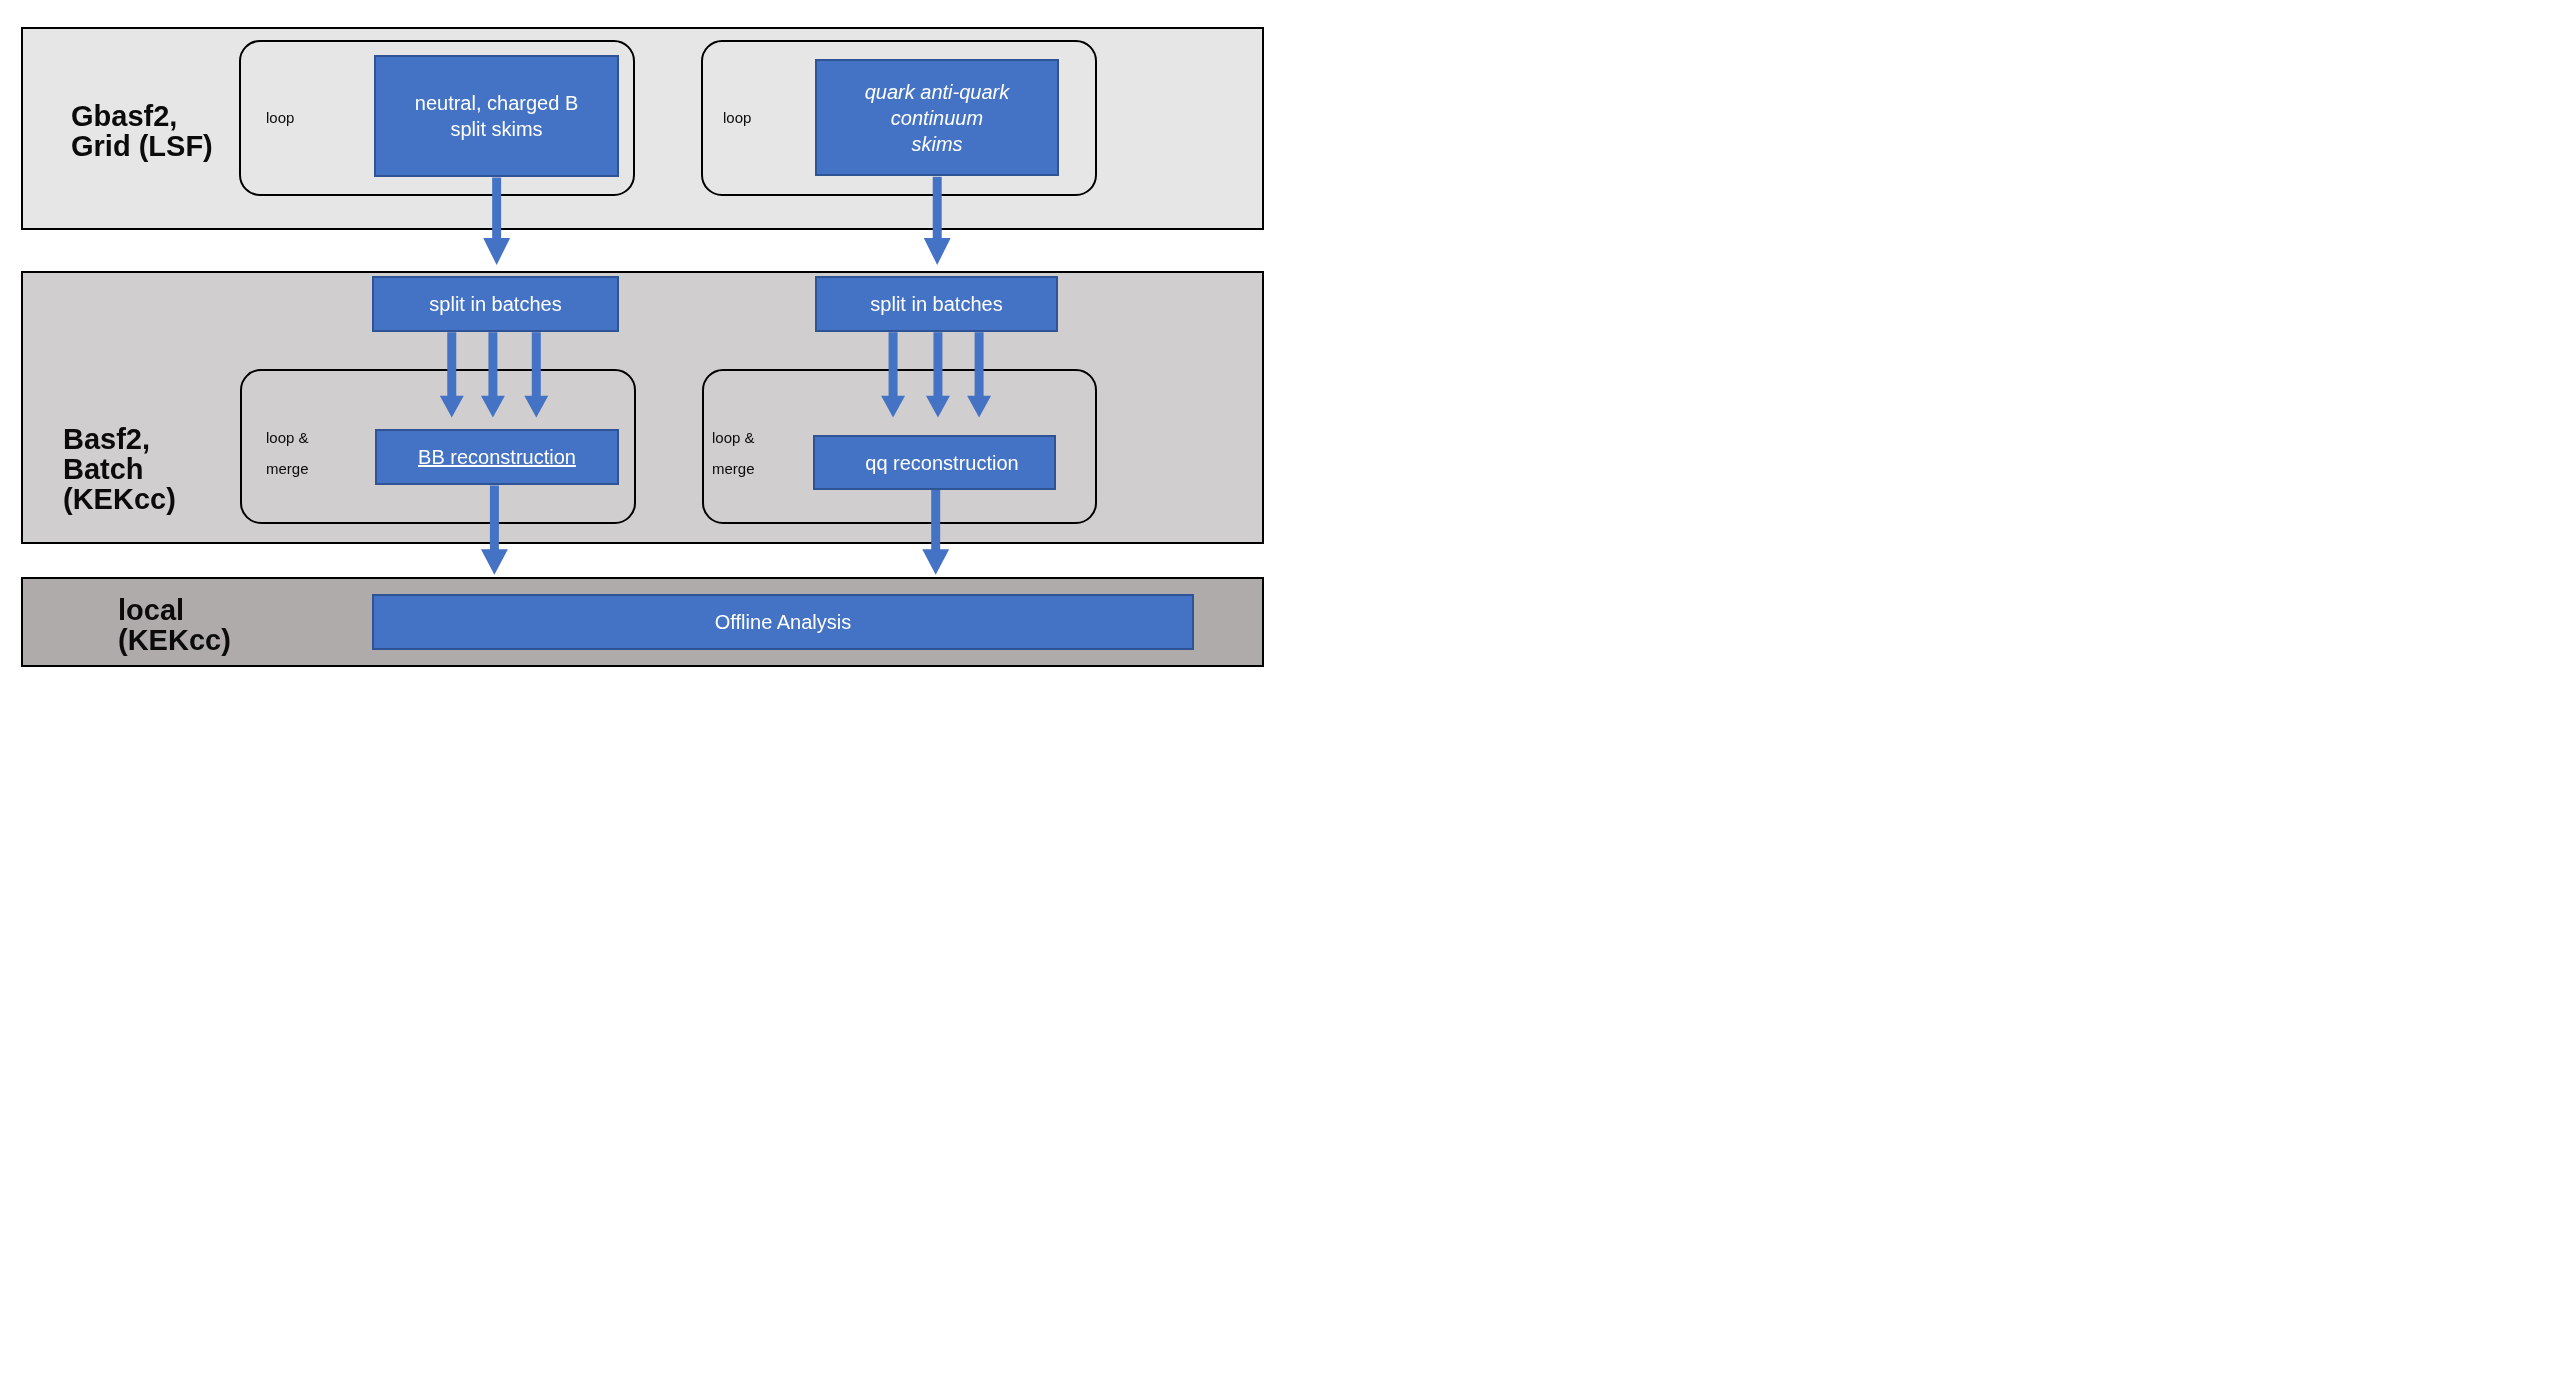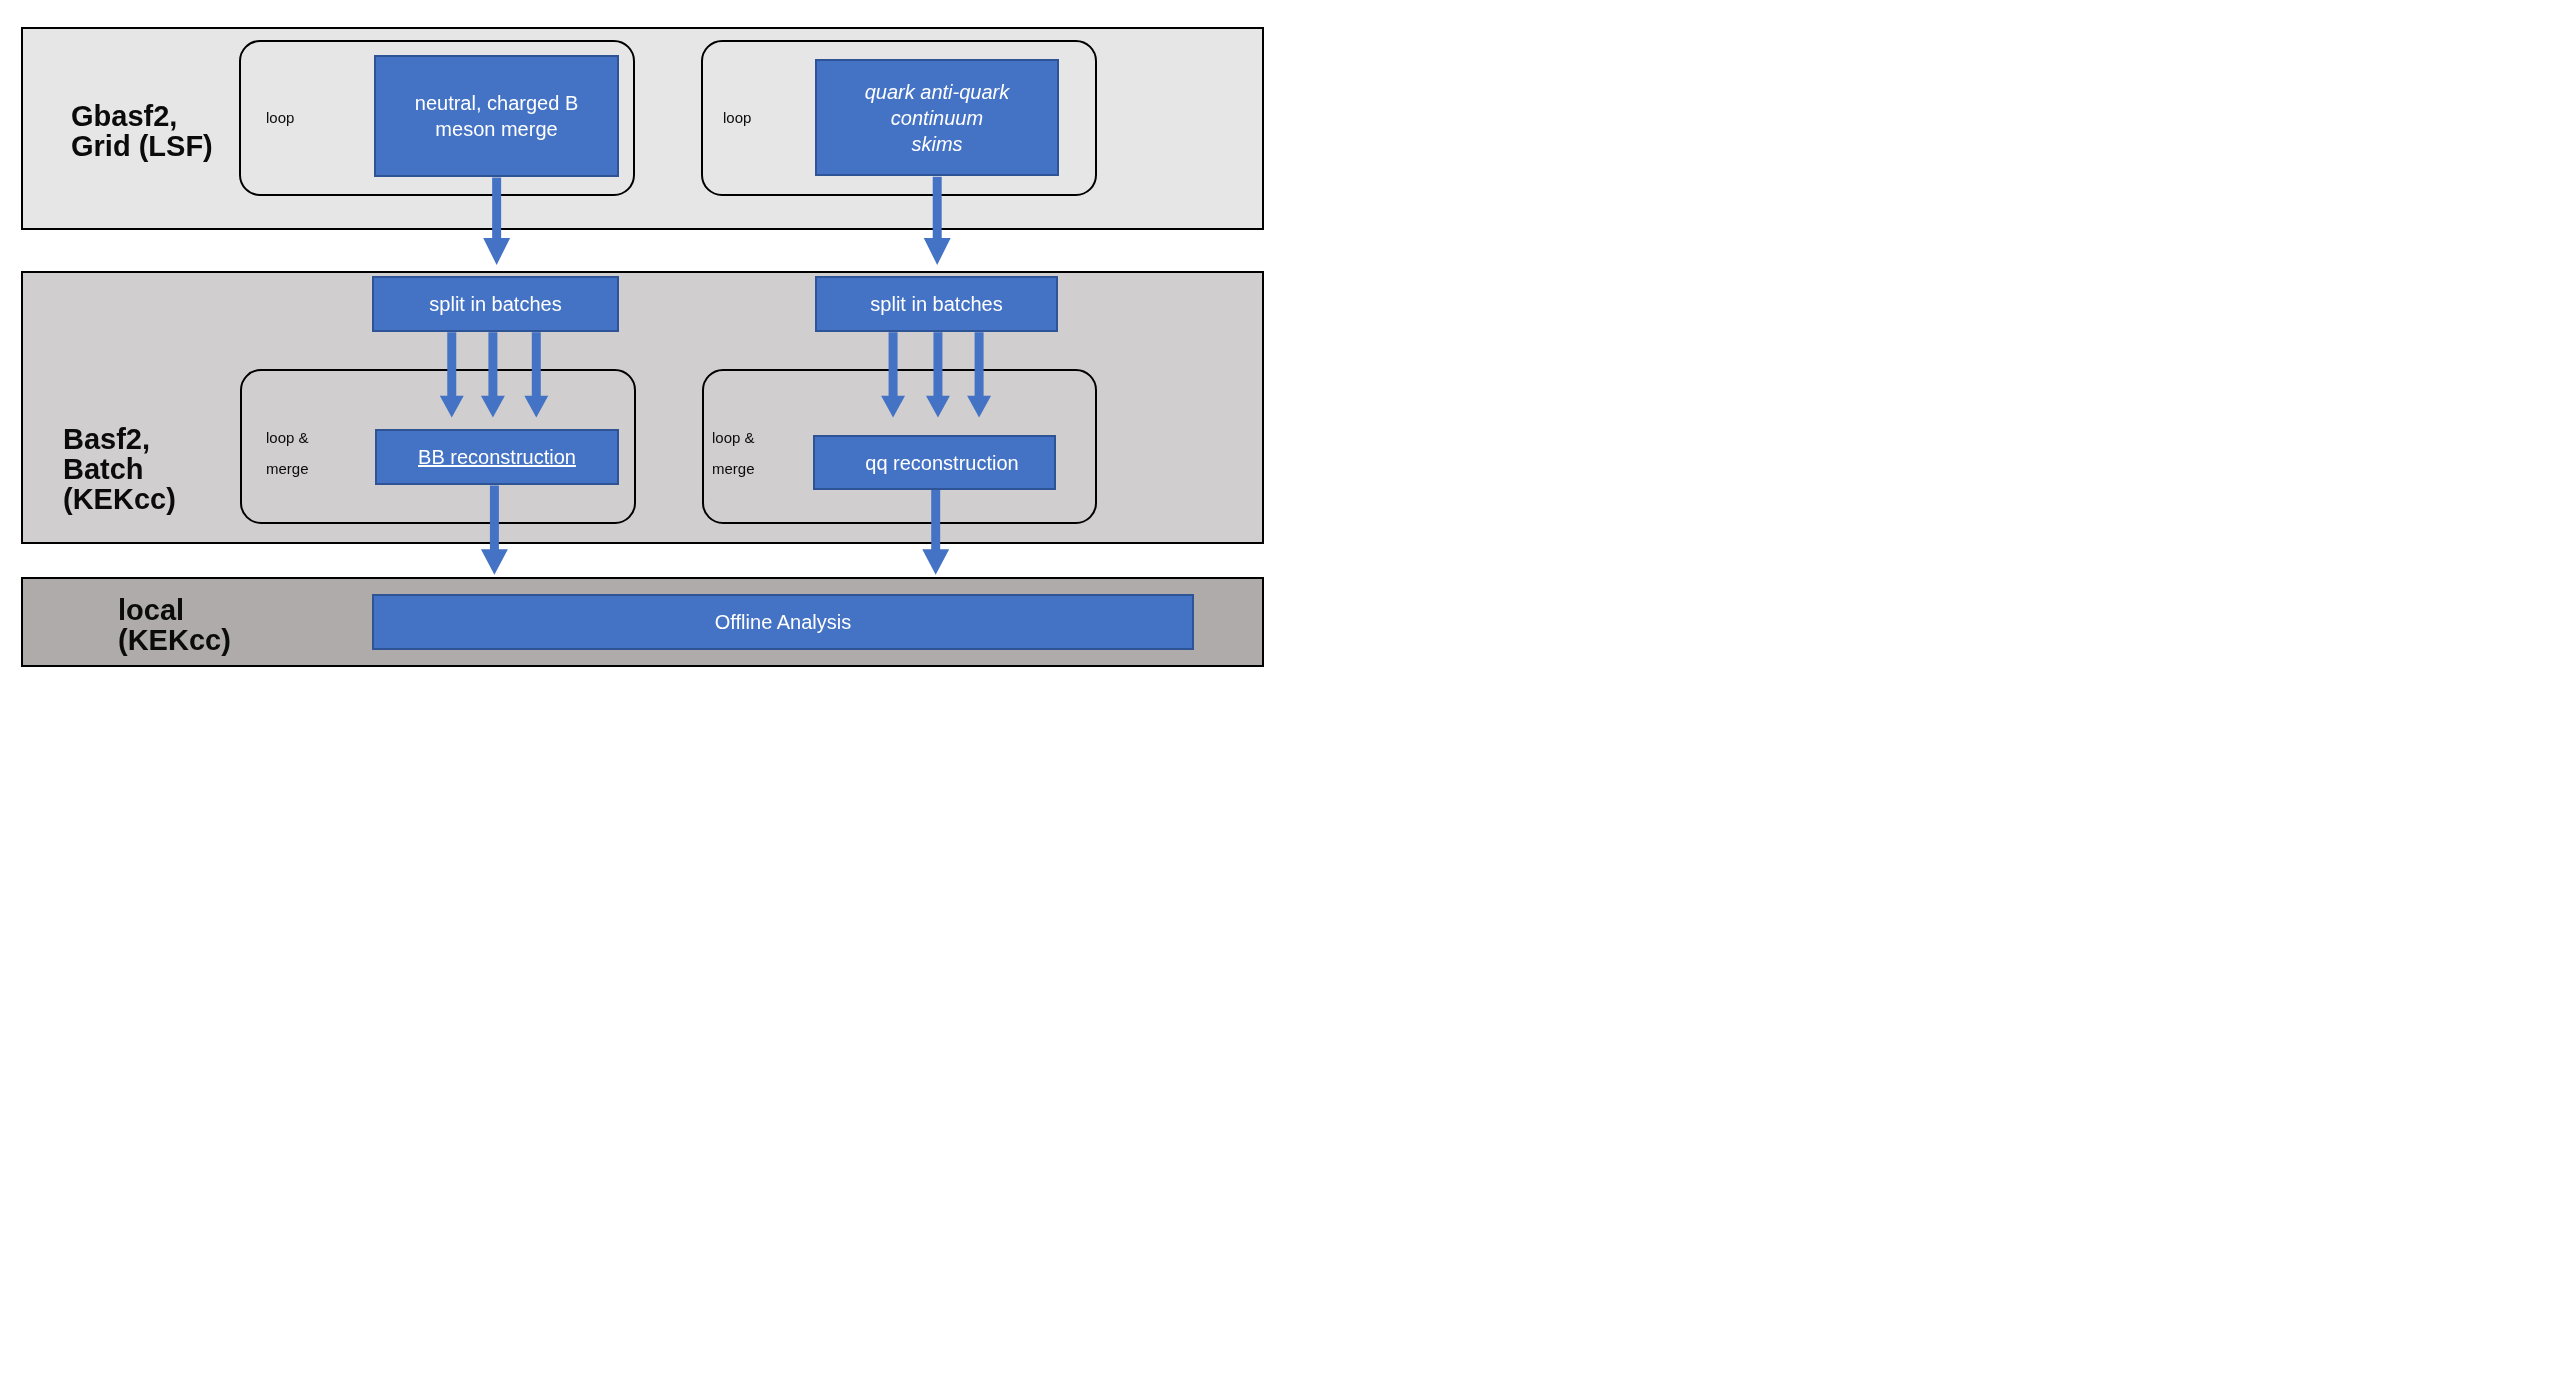--- a/index.html
+++ b/index.html
@@ -78,21 +78,21 @@
   <div class="band-label" style="left:71px;top:595px;margin-left:47px;">local
 (KEKcc)</div>
 
   <div class="loop-rect" style="left:239px;top:40px;width:396px;height:156px;"></div>
   <div class="loop-rect" style="left:701px;top:40px;width:396px;height:156px;"></div>
 
   <div class="loop-label" style="left:266px;top:102px;">loop</div>
   <div class="loop-label" style="left:723px;top:102px;">loop</div>
 
   <div class="bluebox" style="left:374px;top:55px;width:245px;height:122px;">neutral, charged B
-meson merge</div>
+split skims</div>
   <div class="bluebox" style="left:815px;top:59px;width:244px;height:117px;font-style:italic;">quark anti-quark
 continuum
 skims</div>
 
   <div class="bluebox" style="left:372px;top:276px;width:247px;height:56px;">split in batches</div>
   <div class="bluebox" style="left:815px;top:276px;width:243px;height:56px;">split in batches</div>
 
   <div class="loop-rect" style="left:240px;top:369px;width:396px;height:155px;"></div>
   <div class="loop-rect" style="left:702px;top:369px;width:395px;height:155px;"></div>
 

